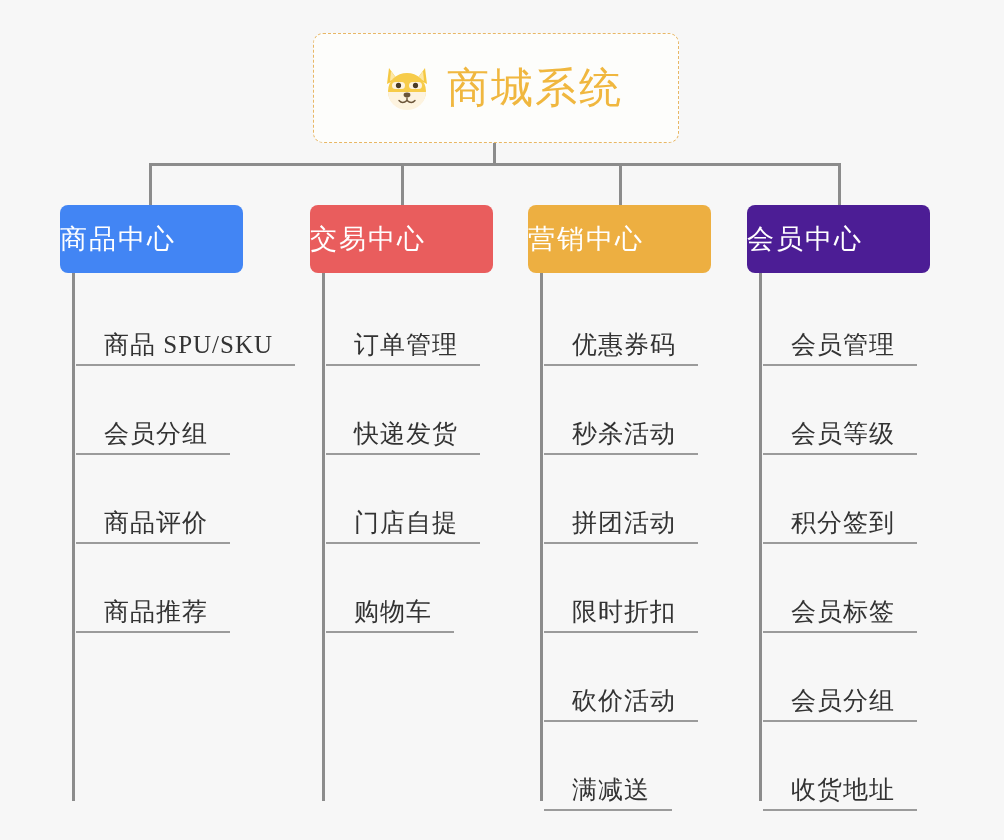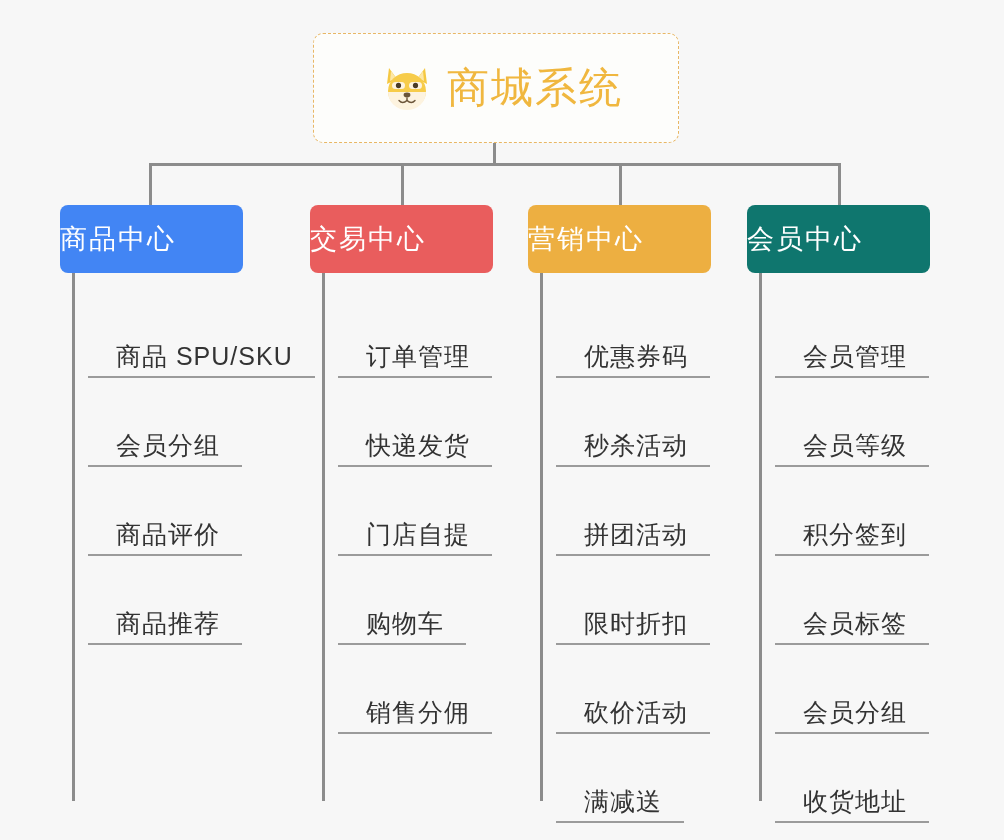--- a/index.html
+++ b/index.html
@@ -76,23 +76,24 @@
   }
   .leaf-rail {
     position: absolute;
     left: 12px;
     top: 68px;
     width: 3px;
     background: #8c8c8c;
   }
   .leaf-list {
     position: relative;
-    margin: 16px;
+    margin: 4px;
     padding: 0;
     list-style: none;
+    font-family: Liberation Serif, serif;
   }
   .leaf-item {
     position: relative;
     height: 89px;
     display: flex;
     align-items: flex-end;
     padding-left: 12px;
     box-sizing: border-box;
   }
   .leaf-text {
@@ -172,23 +173,20 @@
       </li>
       <li class="leaf-item">
         <span class="leaf-text">快递发货</span>
       </li>
       <li class="leaf-item">
         <span class="leaf-text">门店自提</span>
       </li>
       <li class="leaf-item">
         <span class="leaf-text">购物车</span>
       </li>
-      <li class="leaf-item">
-        <span class="leaf-text">销售分佣</span>
-      </li>
     </ul>
   </div>
 
   <div class="column" style="left:528px; width:230px;">
     <div class="cat-box" style="background:#edaf41; width:183px;">
       <span>营销中心</span>
     </div>
     <div class="leaf-rail" style="height:528px;"></div>
     <ul class="leaf-list">
       <li class="leaf-item">
@@ -206,21 +204,21 @@
       <li class="leaf-item">
         <span class="leaf-text">砍价活动</span>
       </li>
       <li class="leaf-item">
         <span class="leaf-text">满减送</span>
       </li>
     </ul>
   </div>
 
   <div class="column" style="left:747px; width:230px;">
-    <div class="cat-box" style="background:#0f766e; width:183px;">
+    <div class="cat-box" style="background:#4c1d95; width:183px;">
       <span>会员中心</span>
     </div>
     <div class="leaf-rail" style="height:528px;"></div>
     <ul class="leaf-list">
       <li class="leaf-item">
         <span class="leaf-text">会员管理</span>
       </li>
       <li class="leaf-item">
         <span class="leaf-text">会员等级</span>
       </li>

